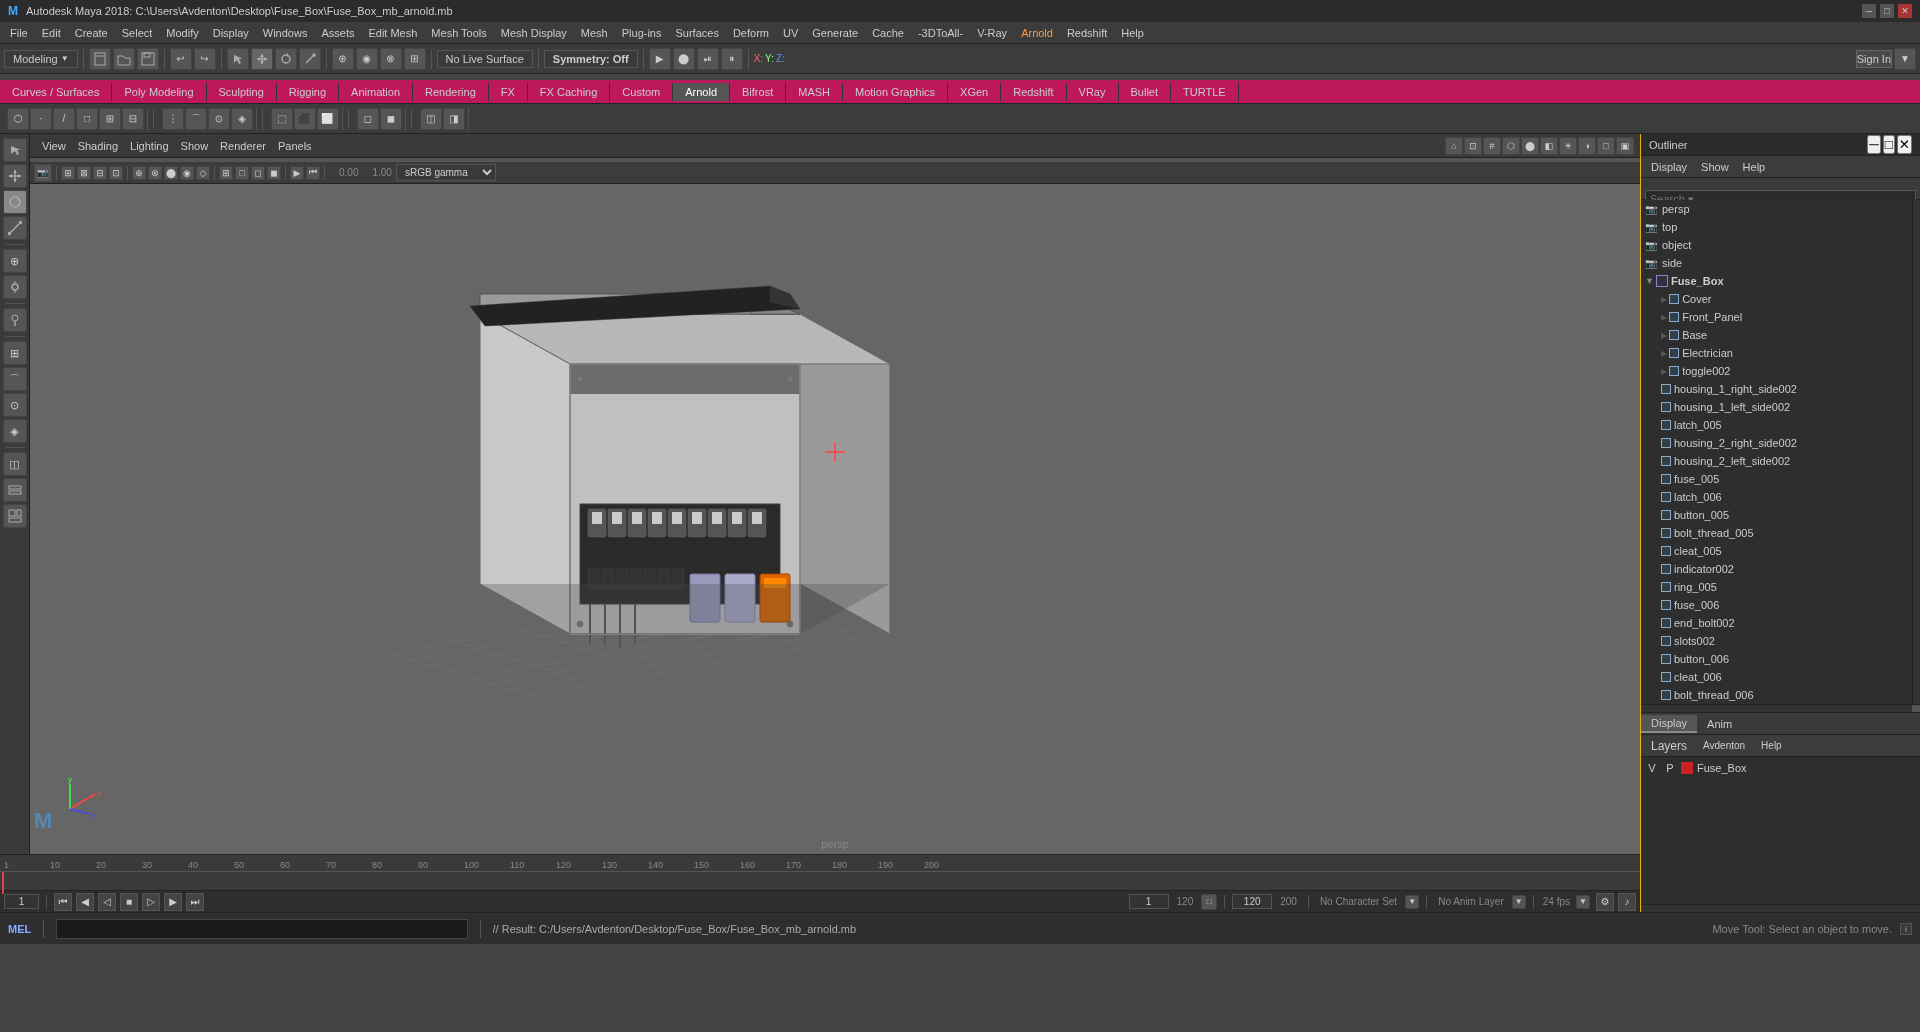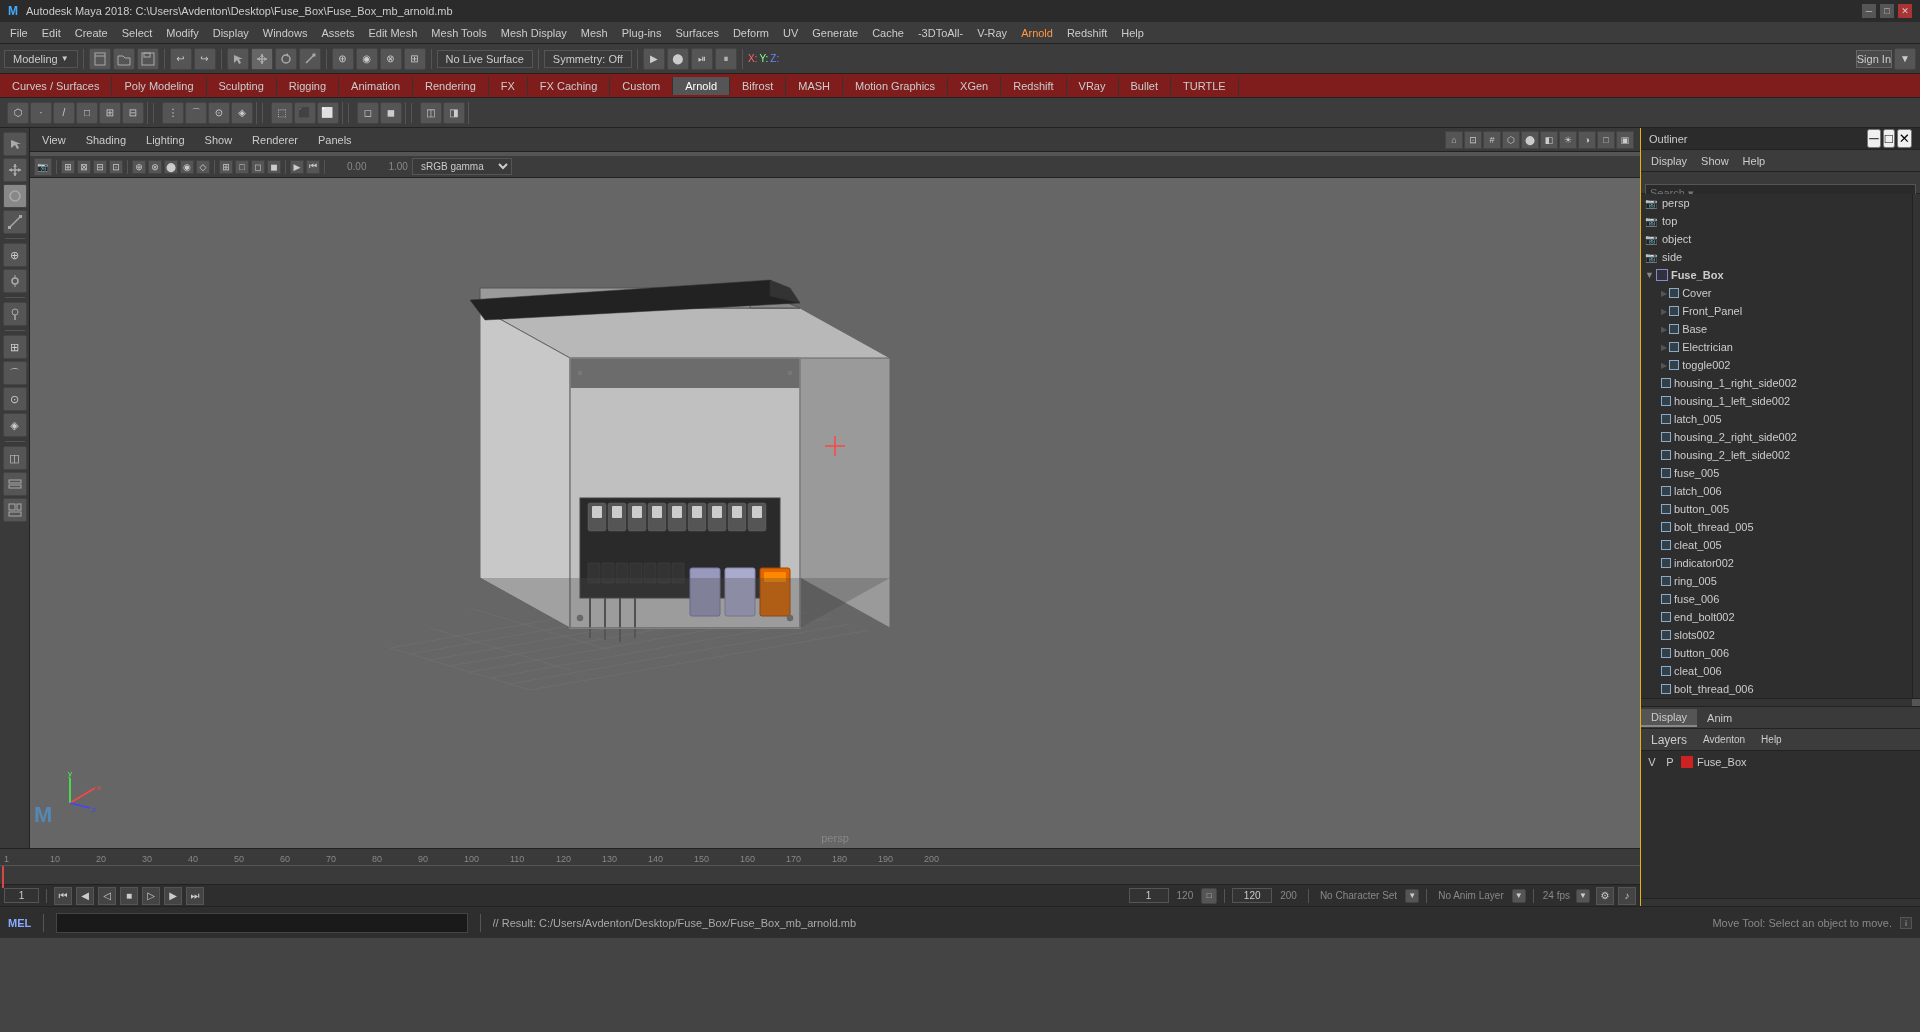--- a/index.html
+++ b/index.html
@@ -25,22 +25,23 @@
       width: 100%; height: 30px; background: #3c3c3c; display: flex; align-items: center;
       padding: 0 4px; gap: 2px; border-bottom: 1px solid #222;
     }
     .toolbar-separator { width: 1px; height: 20px; background: #555; margin: 0 3px; }
     .tb-btn { width: 22px; height: 22px; background: #555; border: 1px solid #444; color: #ccc; font-size: 10px; cursor: pointer; display: flex; align-items: center; justify-content: center; border-radius: 2px; }
     .dropdown-btn { padding: 2px 8px; background: #3a3a3a; border: 1px solid #555; color: #ccc; font-size: 11px; cursor: pointer; display: flex; align-items: center; gap: 3px; }
     .dropdown-btn:after { content: '▼'; font-size: 8px; }
 
     
     #channel-tabs {
-      width: 100%; height: 24px; background: #7f1d1d; display: flex; align-items: center;
+      width: 100%; height: 24px; background: #be185d; display: flex; align-items: center;
       border-bottom: 1px solid #222;
+      margin-top: 6px;
     }
     .ch-tab { padding: 3px 12px; cursor: pointer; font-size: 11px; color: #ccc; border-right: 1px solid #333; }
     .ch-tab.active { background: #555; color: #fff; }
 
     
     #toolbar2 {
       width: 100%; height: 30px; background: #3c3c3c; display: flex; align-items: center;
       padding: 0 4px; gap: 2px; border-bottom: 1px solid #222;
     }
 
@@ -52,21 +53,21 @@
     .lt-btn { width: 24px; height: 24px; background: #555; border: 1px solid #444; color: #ccc; font-size: 11px; cursor: pointer; display: flex; align-items: center; justify-content: center; border-radius: 2px; }
     .lt-btn.active { background: #888; }
     .lt-separator { width: 20px; height: 1px; background: #555; margin: 2px 0; }
 
     
     #viewport {
       flex: 1; background: #555; position: relative; overflow: hidden;
     }
     #viewport-header {
       width: 100%; height: 24px; background: #3a3a3a; display: flex; align-items: center;
-      padding: 0 6px; gap: 8px; border-bottom: 1px solid #222; font-size: 11px;
+      padding: 0 6px; gap: 0; border-bottom: 1px solid #222; font-size: 11px;
     }
     .vp-menu { padding: 2px 6px; cursor: pointer; color: #ccc; }
 
     
     #viewport-toolbar {
       position: absolute; top: 28px; left: 0; right: 0; height: 22px;
       background: #3c3c3c; display: flex; align-items: center; padding: 0 4px; gap: 2px;
       border-bottom: 1px solid #222; z-index: 2;
     }
 
@@ -192,21 +193,21 @@
     .no-live-surface {
       padding: 2px 8px; background: #3a3a3a; border: 1px solid #555;
       color: #ccc; font-size: 11px; white-space: nowrap;
     }
 
     .sign-in-btn {
       padding: 2px 0; background: #4a4a4a; border: 1px solid #666;
       color: #ccc; font-size: 11px; cursor: pointer;
     }
 
-    .symmetry-off { padding: 2px 8px; background: #3a3a3a; border: 1px solid #555; color: #ccc; font-size: 11px; }
+    .symmetry-off { padding: 2px 8px; background: #3a3a3a; border: 1px solid #555; color: #ccc; font-size: 11px; font-weight: bold; }
 
     .gamma-select { padding: 1px 4px; background: #3a3a3a; border: 1px solid #555; color: #ccc; font-size: 10px; width: 100px; }
 
     
     .tb2-section { display: flex; align-items: center; gap: 1px; padding: 0 3px; border-right: 1px solid #555; }
 
     .mel-label { font-size: 11px; color: #88aaff; font-weight: bold; }
 
     #status-text { flex: 1; color: #aaa; font-size: 11px; }
     .oi-mesh { display: inline-block; width: 10px; height: 10px; border: 1px solid #88aacc; background: rgba(80,140,180,0.2); margin-right: 3px; }
@@ -518,21 +519,21 @@
           <div style="width:1px;height:14px;background:#555;margin:0 2px;"></div>
           <div class="vp-icon" style="width:14px;height:14px;">⊞</div>
           <div class="vp-icon" style="width:14px;height:14px;">□</div>
           <div class="vp-icon" style="width:14px;height:14px;">◻</div>
           <div class="vp-icon" style="width:14px;height:14px;">◼</div>
           <div style="width:1px;height:14px;background:#555;margin:0 2px;"></div>
           <div class="vp-icon" style="width:14px;height:14px;">▶</div>
           <div class="vp-icon" style="width:14px;height:14px;">⏮</div>
           <div style="width:1px;height:14px;background:#555;margin:0 2px;"></div>
 
-          <span style="font-size:10px;color:#888;margin:0 18px;">0.00</span>
+          <span style="font-size:10px;color:#888;margin:0 10px;">0.00</span>
           <span style="font-size:10px;color:#888;margin:0 2px;">1.00</span>
           <select class="gamma-select">
             <option>sRGB gamma</option>
           </select>
         </div>
 
         <div id="canvas-area">
 
           <svg id="crosshair" style="position:absolute;left:50%;top:40%;width:20px;height:20px;transform:translate(-50%,-50%);z-index:5;" viewBox="0 0 20 20">
             <line x1="10" y1="0" x2="10" y2="20" stroke="#ff4444" stroke-width="1.5"></line>

